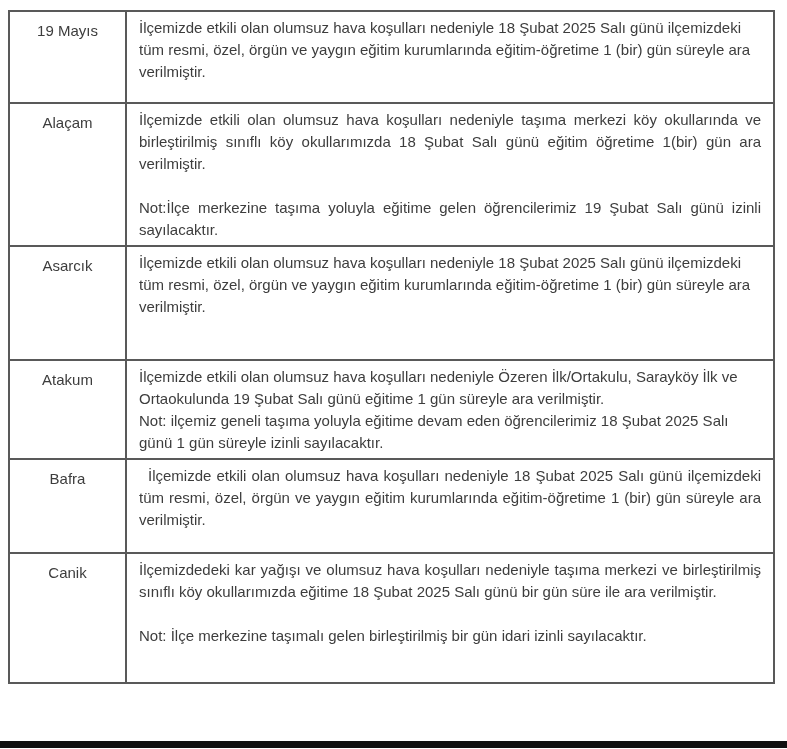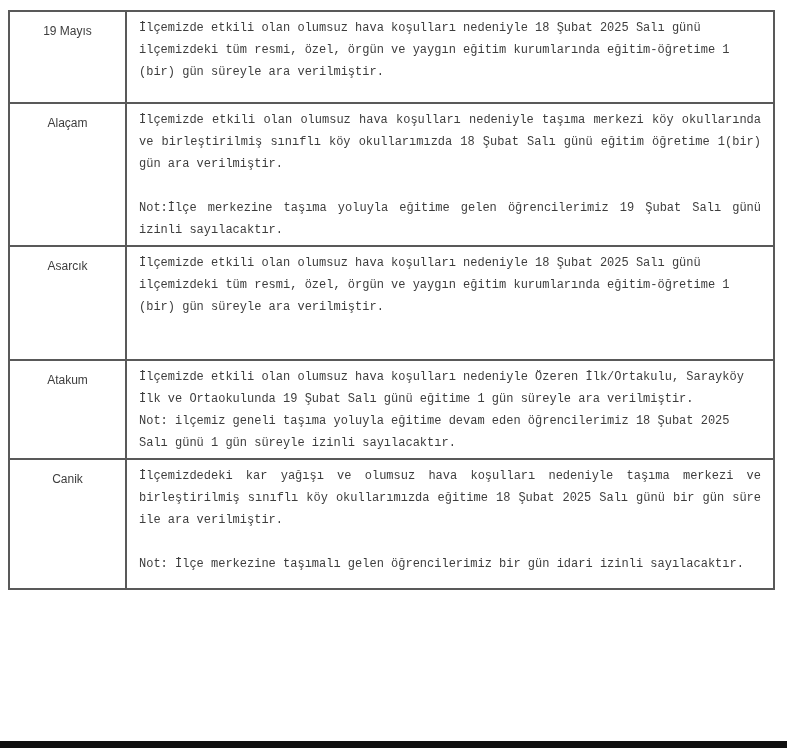--- a/index.html
+++ b/index.html
@@ -26,31 +26,30 @@
     left: 8px;
     top: 10px;
     width: 767px;
     border-collapse: collapse;
     table-layout: fixed;
   }
   td {
     border: 2px solid var(--border);
     vertical-align: top;
     color: var(--text);
-    font-size: 12px;
+    font-size: 15px;
     line-height: 22px;
   }
   td.district {
     width: 117px;
     text-align: center;
     padding-top: 8px;
   }
   td.desc {
     padding: 5px 12px 4px 12px;
-    font-family: Liberation Mono, monospace;
   }
   td.desc p {
     margin: 0;
     line-height: 22px;
   }
   td.desc p.just { text-align: justify; }
   td.desc p.indent { text-indent: 9px; }
   .spacer { height: 22px; }
   tr.r0 { height: 92px; }
   tr.r1 { height: 134px; }
@@ -102,27 +101,33 @@
 
       <tr class="r3">
         <td class="district">Atakum</td>
         <td class="desc">
           <p>İlçemizde etkili olan olumsuz hava koşulları nedeniyle Özeren İlk/Ortakulu, Sarayköy İlk ve Ortaokulunda 19 Şubat Salı günü eğitime 1 gün süreyle ara verilmiştir.</p>
           <p>Not: ilçemiz geneli taşıma yoluyla eğitime devam eden öğrencilerimiz 18 Şubat 2025 Salı günü  1 gün süreyle izinli sayılacaktır.</p>
         </td>
       </tr>
 
 
+      <tr class="r5">
+        <td class="district">Bafra</td>
+        <td class="desc">
+          <p class="just indent"> İlçemizde etkili olan olumsuz hava koşulları nedeniyle 18 Şubat 2025 Salı günü ilçemizdeki tüm resmi, özel, örgün ve yaygın eğitim kurumlarında eğitim-öğretime 1 (bir) gün süreyle ara verilmiştir.</p>
+        </td>
+      </tr>
 
       <tr class="r6">
         <td class="district">Canik</td>
         <td class="desc">
           <p class="just">İlçemizdedeki kar yağışı ve olumsuz hava koşulları nedeniyle taşıma merkezi ve birleştirilmiş sınıflı köy okullarımızda eğitime 18 Şubat 2025 Salı günü  bir gün süre ile ara verilmiştir.</p>
           <div class="spacer"></div>
-          <p class="just">Not: İlçe merkezine taşımalı gelen öğrencilerimiz bir gün idari izinli sayılacaktır.</p>
+          <p class="just">Not: İlçe merkezine taşımalı gelen birleştirilmiş bir gün idari izinli sayılacaktır.</p>
         </td>
       </tr>
 
     </tbody>
   </table>
 
   <div class="bottom-bar"></div>
 
 </div>
 

